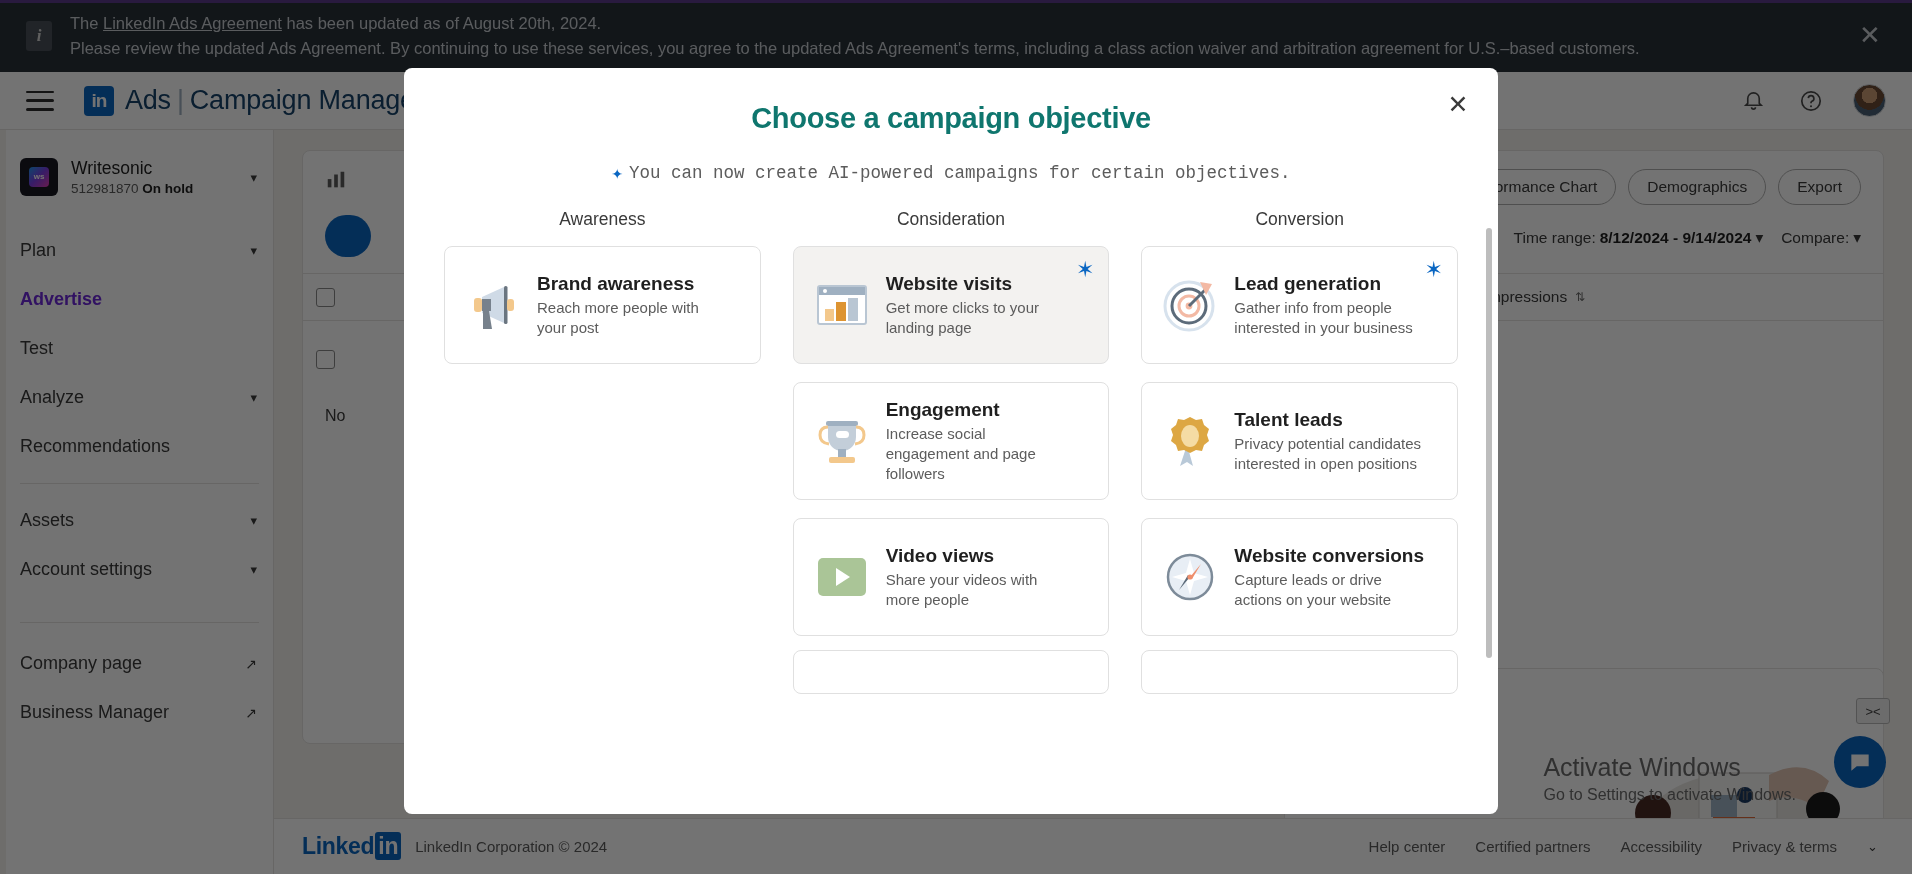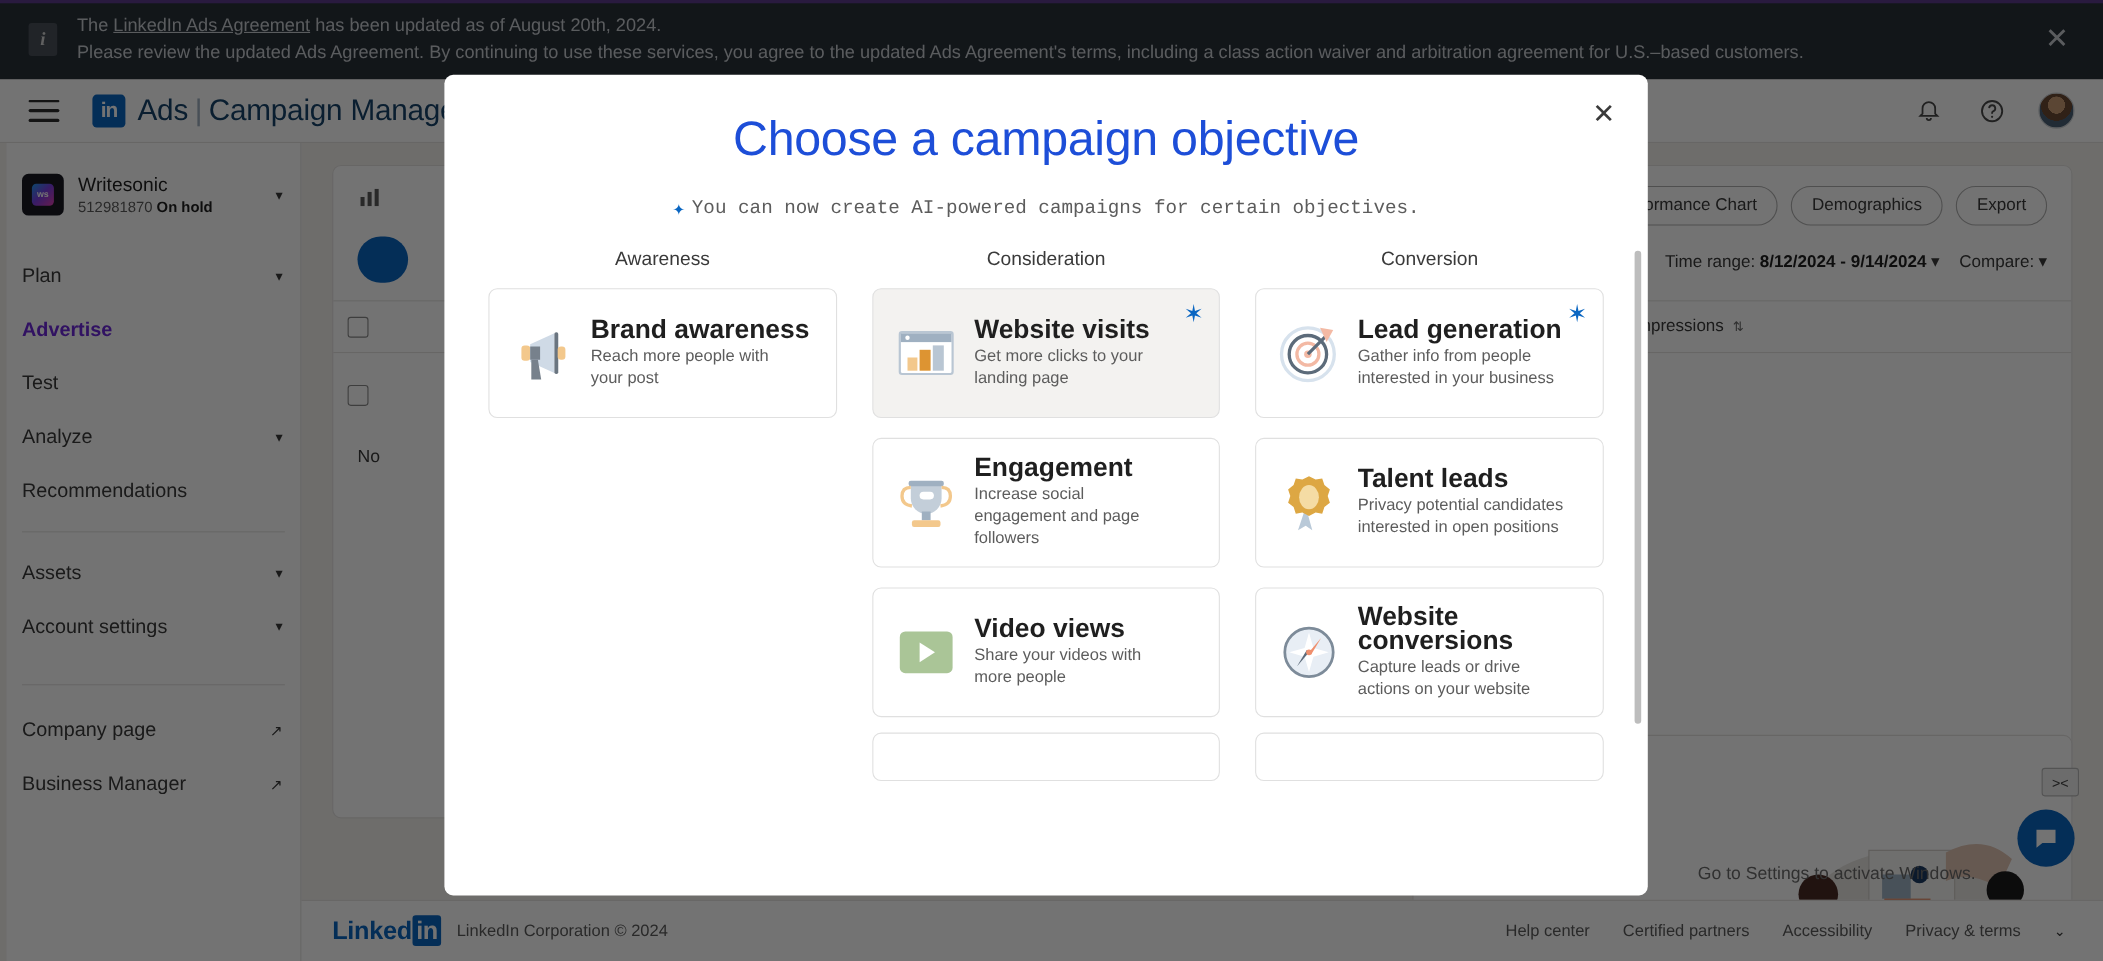--- a/index.html
+++ b/index.html
@@ -118,54 +118,54 @@
     border-top:1px solid #e4e2e0; display:flex; align-items:center; padding: 0 34px;
     font-size: 15px; color:#5c5c5c;
   }
   .fl { font-weight: bold; color:#0a66c2; font-size: 23px; letter-spacing:-.3px; }
   .fl .sq { background:#0a66c2; color:#fff; border-radius:3px; padding: 1px 3px; margin-left:1px; }
   #footer .spacer { flex:1; }
   #footer .flink { margin-left: 30px; cursor:pointer; }
 
   .watermark { position:absolute; right: 116px; bottom: 70px; text-align:left; color:#6c6c6c; }
   .watermark .w1 { font-size: 25px; }
-  .watermark .w2 { font-size: 16px; margin-top: 4px; margin-left: 44px; }
+  .watermark .w2 { font-size: 16px; margin-top: 4px; }
 
   .chatbtn {
     position:absolute; right: 26px; bottom: 86px; width: 52px; height: 52px; border-radius: 50%;
     background:#0a66c2; display:flex; align-items:center; justify-content:center; cursor:pointer;
   }
   .minibox { position:absolute; right: 22px; bottom: 150px; width: 34px; height: 26px; border:1px solid #b9b9b9; background:#efefef; border-radius:3px;
              display:flex; align-items:center; justify-content:center; font-size:13px; color:#444; }
 
   
   #scrim { position:absolute; inset:0; background: rgba(0,0,0,0.55); }
   #modal {
     position:absolute; left: 404px; top: 68px; width: 1094px; height: 746px;
     background:#fff; border-radius: 8px; overflow:hidden;
   }
   #modal .mclose {
     position:absolute; right: 22px; top: 18px; width: 36px; height: 36px; border-radius:50%;
     display:flex; align-items:center; justify-content:center; font-size: 25px; color:#3a3a3a; cursor:pointer;
   }
-  #modal h1 { text-align:center; font-size: 44px; font-weight: 400; color:#1d4ed8; margin-top: 34px; letter-spacing: -.3px; }
+  #modal h1 { text-align:center; font-size: 29px; font-weight: 700; color:#0f766e; margin-top: 34px; letter-spacing: -.3px; }
   .ai-note { text-align:center; margin-top: 26px; font-size: 17.5px; color:#5c5c5c;font-family:Liberation Mono, monospace; }
   .ai-note .spark { color:#0a66c2; font-size: 19px; margin-right: 6px; vertical-align: -1px; }
 
   .cols { display:flex; margin-top: 24px; padding: 0 24px; gap: 0; }
   .col { width: 33.333%; padding: 0 16px; }
   .col-title { text-align:center; font-size: 17.5px; color:#3a3a3a; margin-bottom: 16px; }
 
   .obj-card {
     position:relative; border:1px solid #e0e0e0; border-radius: 8px; background:#fff;
     height: 118px; margin-bottom: 18px; display:flex; align-items:center; padding: 0 18px; cursor:pointer;
   }
   .obj-card.selected { background:#f3f2f0; border-color:#e0e0e0; }
   .obj-card .oi { width: 60px; height: 56px; flex:none; margin-right: 14px; display:flex; align-items:center; justify-content:center; }
-  .obj-card .otitle { font-size: 24px; font-weight: 600; color:#1f1f1f; line-height: 22px; }
+  .obj-card .otitle { font-size: 19px; font-weight: 600; color:#1f1f1f; line-height: 22px; }
   .obj-card .odesc { font-size: 15px; color:#5c5c5c; line-height: 20px; margin-top: 3px; }
   .obj-card .badge { position:absolute; right: 14px; top: 12px; color:#0a66c2; font-size: 22px; line-height: 1; }
   .obj-card.partial { height: 44px; overflow:hidden; }
 
   .mscroll {
     position:absolute; right: 6px; top: 160px; width: 6px; height: 430px;
     background:#bdbdbd; border-radius: 4px;
   }
 </style>
 </head>
@@ -244,20 +244,21 @@
 
     <div class="minibox">&gt;&lt;</div>
     <div class="chatbtn">
       <svg width="26" height="26" viewBox="0 0 24 24">
         <path d="M4 5h16v11H9l-5 4z" fill="#fff"></path>
       </svg>
     </div>
   </div>
 
   <div class="watermark">
+    <div class="w1">Activate Windows</div>
     <div class="w2">Go to Settings to activate Windows.</div>
   </div>
 
   <div id="footer">
     <span class="fl"><span>Linked</span><span class="sq">in</span></span>
     <span style="margin-left:14px">LinkedIn Corporation © 2024</span>
     <span class="spacer"></span>
     <span class="flink">Help center</span>
     <span class="flink">Certified partners</span>
     <span class="flink">Accessibility</span>

